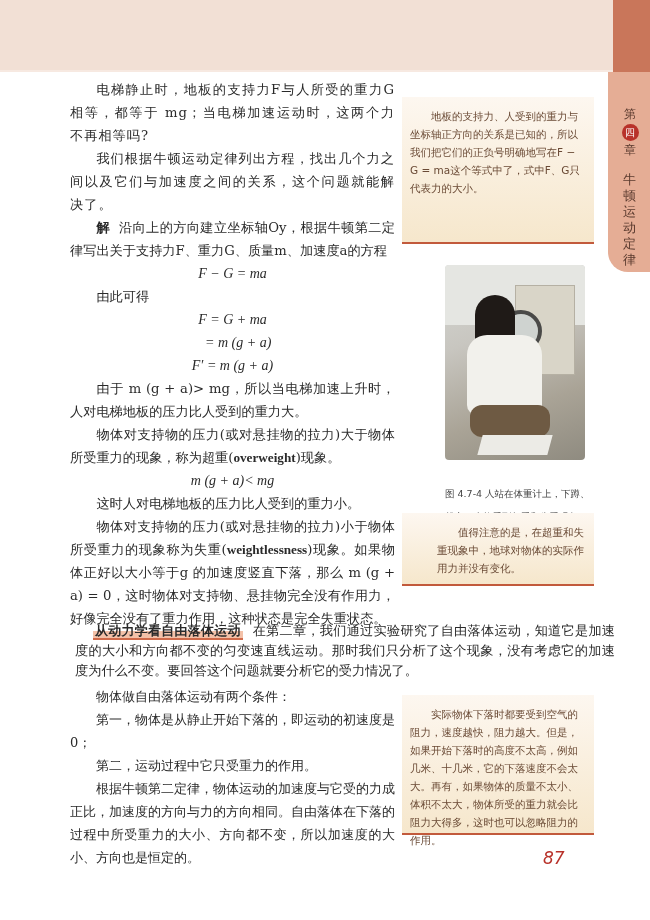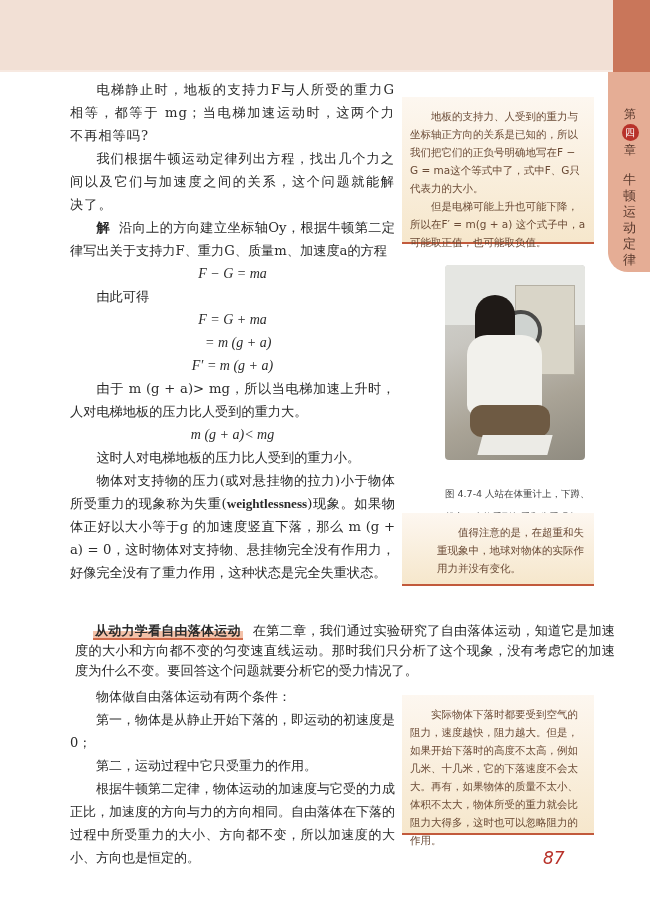--- a/index.html
+++ b/index.html
@@ -74,30 +74,32 @@
   <p class="p kai">我们根据牛顿运动定律列出方程，找出几个力之间以及它们与加速度之间的关系，这个问题就能解决了。</p>
   <p class="p">
     <span class="jie kai">解</span><span>沿向上的方向建立坐标轴Oy，根据牛顿第二定律写出关于支持力F、重力G、质量m、加速度a的方程</span>
   </p>
   <p class="eq">F − G = ma</p>
   <p class="p-ni">由此可得</p>
   <p class="eq">F = G + ma</p>
   <p class="eq2">= m (g + a)</p>
   <p class="eq">F′ = m (g + a)</p>
   <p class="p">由于 m (g + a)&gt; mg，所以当电梯加速上升时，人对电梯地板的压力比人受到的重力大。</p>
+  <p class="p">
+    <span>物体对支持物的压力(或对悬挂物的拉力)大于物体所受重力的现象，称为超重(</span><span class="bold-en">overweight</span><span>)现象。</span>
+  </p>
   <p class="eq">m (g + a)&lt; mg</p>
   <p class="p">这时人对电梯地板的压力比人受到的重力小。</p>
   <p class="p">
     <span>物体对支持物的压力(或对悬挂物的拉力)小于物体所受重力的现象称为失重(</span><span class="bold-en">weightlessness</span><span>)现象。如果物体正好以大小等于g 的加速度竖直下落，那么 m (g + a) = 0，这时物体对支持物、悬挂物完全没有作用力，好像完全没有了重力作用，这种状态是完全失重状态。</span>
   </p>
 </div>
 
 <div class="note note1">
   <p class="np">地板的支持力、人受到的重力与坐标轴正方向的关系是已知的，所以我们把它们的正负号明确地写在F − G = ma这个等式中了，式中F、G只代表力的大小。</p>
-  <p class="np">但是电梯可能上升也可能下降，所以在F′ = m(g + a) 这个式子中，a 可能取正值，也可能取负值。</p>
 </div>
 
 <div class="photo">
   <div class="wall"></div>
   <div class="cabinet"></div>
   <div class="scale-dial"></div>
   <div class="hair"></div>
   <div class="body"></div>
   <div class="legs"></div>
   <div class="platform"></div>

